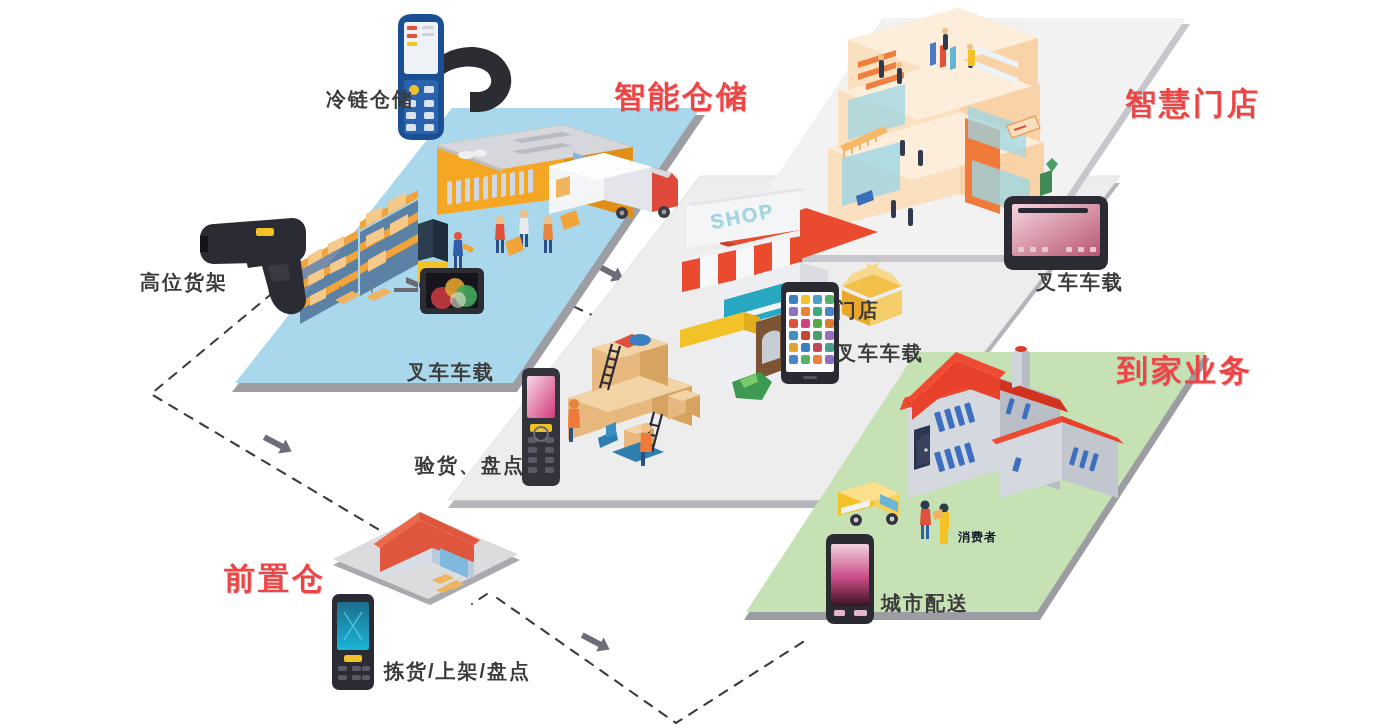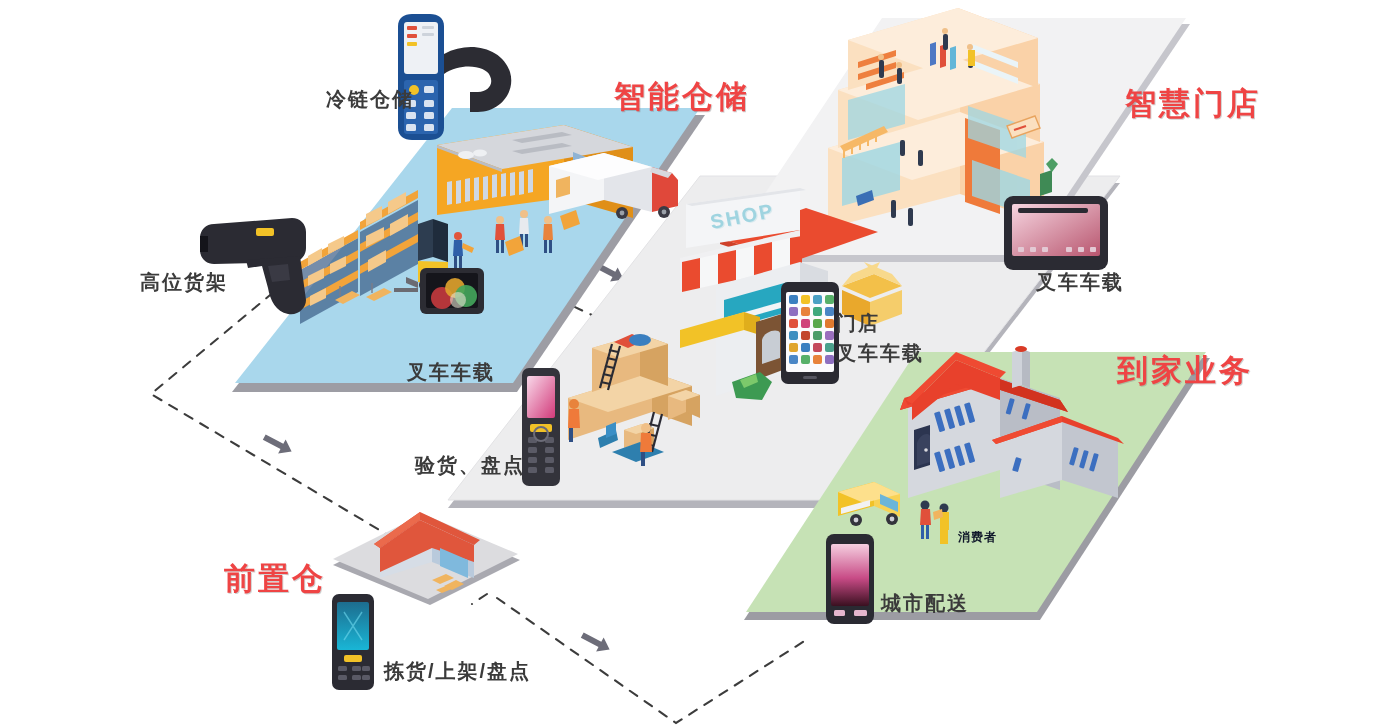--- a/index.html
+++ b/index.html
@@ -656,20 +656,20 @@
 
   <div class="lbl lbl-big" style="left:614px;top:76px;">智能仓储</div>
   <div class="lbl lbl-big" style="left:1093px;top:83px;margin-left:32px;">智慧门店</div>
   <div class="lbl lbl-big" style="left:224px;top:558px;">前置仓</div>
   <div class="lbl lbl-big" style="left:1117px;top:350px;">到家业务</div>
 
   <div class="lbl lbl-mid" style="left:286px;top:86px;margin-left:40px;">冷链仓储</div>
   <div class="lbl lbl-mid" style="left:124px;top:269px;margin-left:16px;">高位货架</div>
   <div class="lbl lbl-mid" style="left:407px;top:323px;margin-top:36px;">叉车车载</div>
   <div class="lbl lbl-mid" style="left:415px;top:452px;">验货、盘点</div>
-  <div class="lbl lbl-mid" style="left:836px;top:310px;">门店</div>
+  <div class="lbl lbl-mid" style="left:836px;top:297px;">门店</div>
   <div class="lbl lbl-mid" style="left:836px;top:340px;">叉车车载</div>
   <div class="lbl lbl-mid" style="left:1036px;top:269px;">叉车车载</div>
   <div class="lbl lbl-mid" style="left:881px;top:590px;">城市配送</div>
   <div class="lbl lbl-sm" style="left:958px;top:529px;">消费者</div>
   <div class="lbl lbl-mid" style="left:384px;top:658px;">拣货/上架/盘点</div>
 
 </div>
 
 </body></html>

